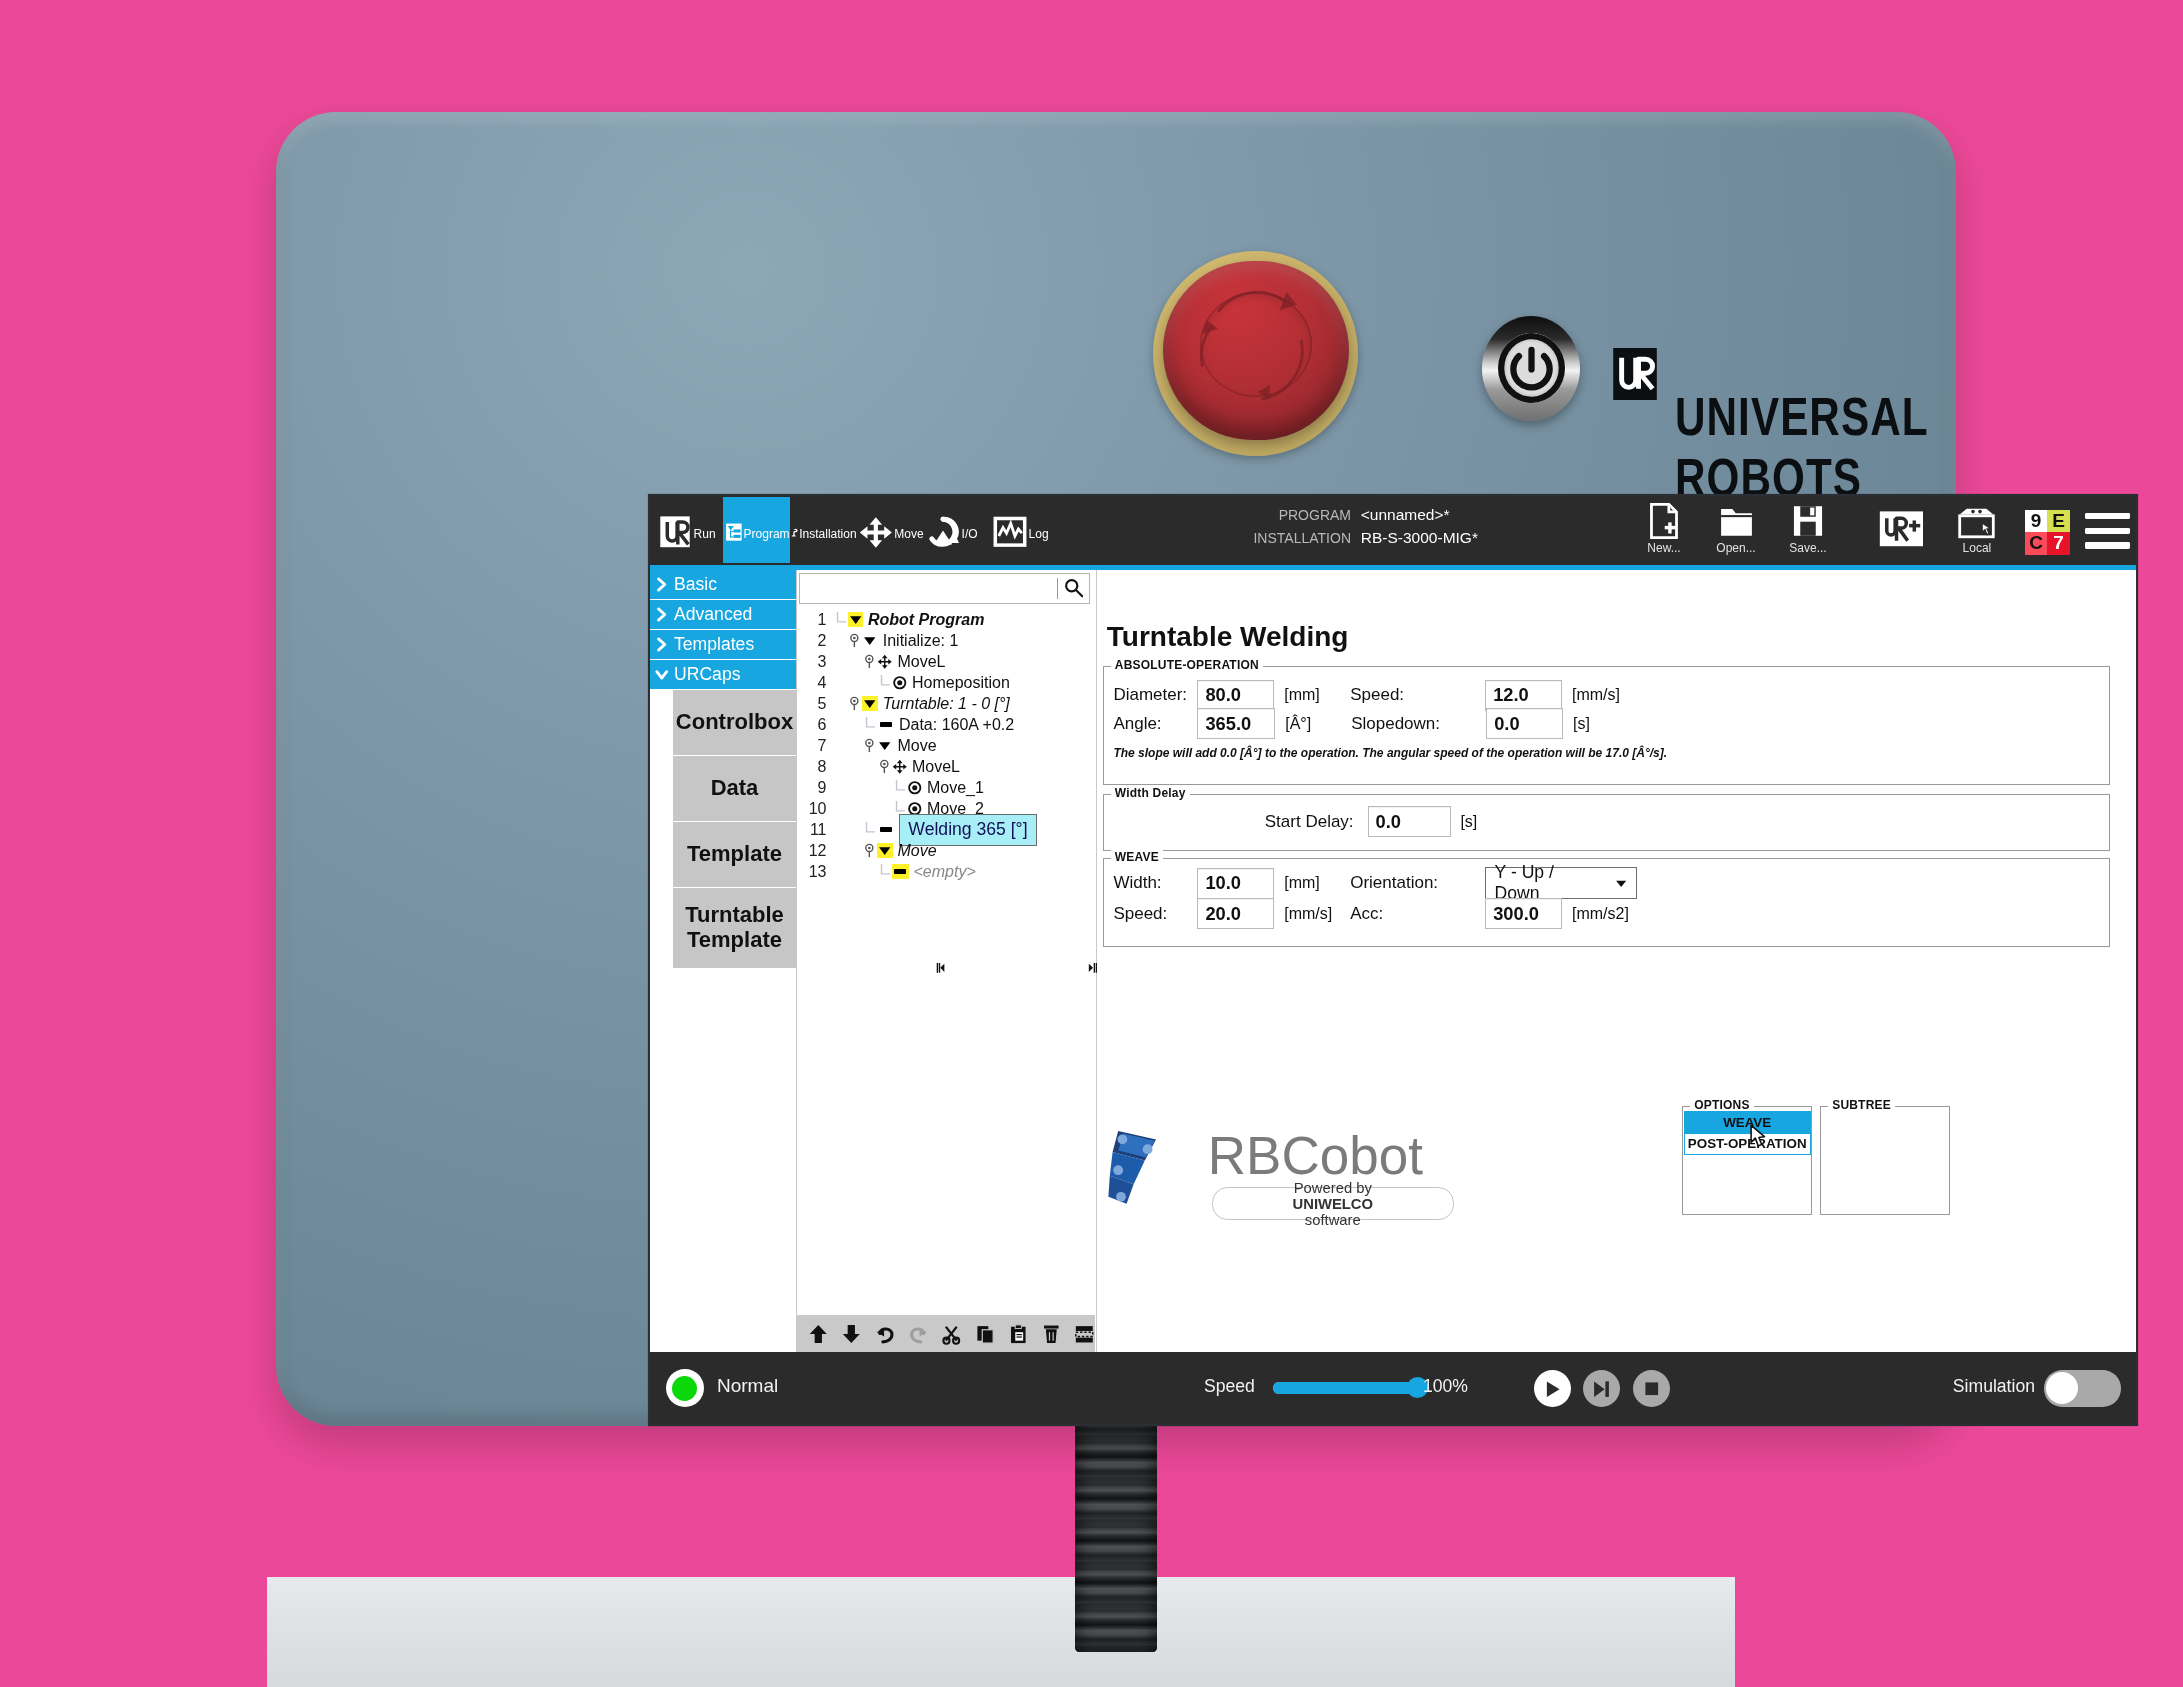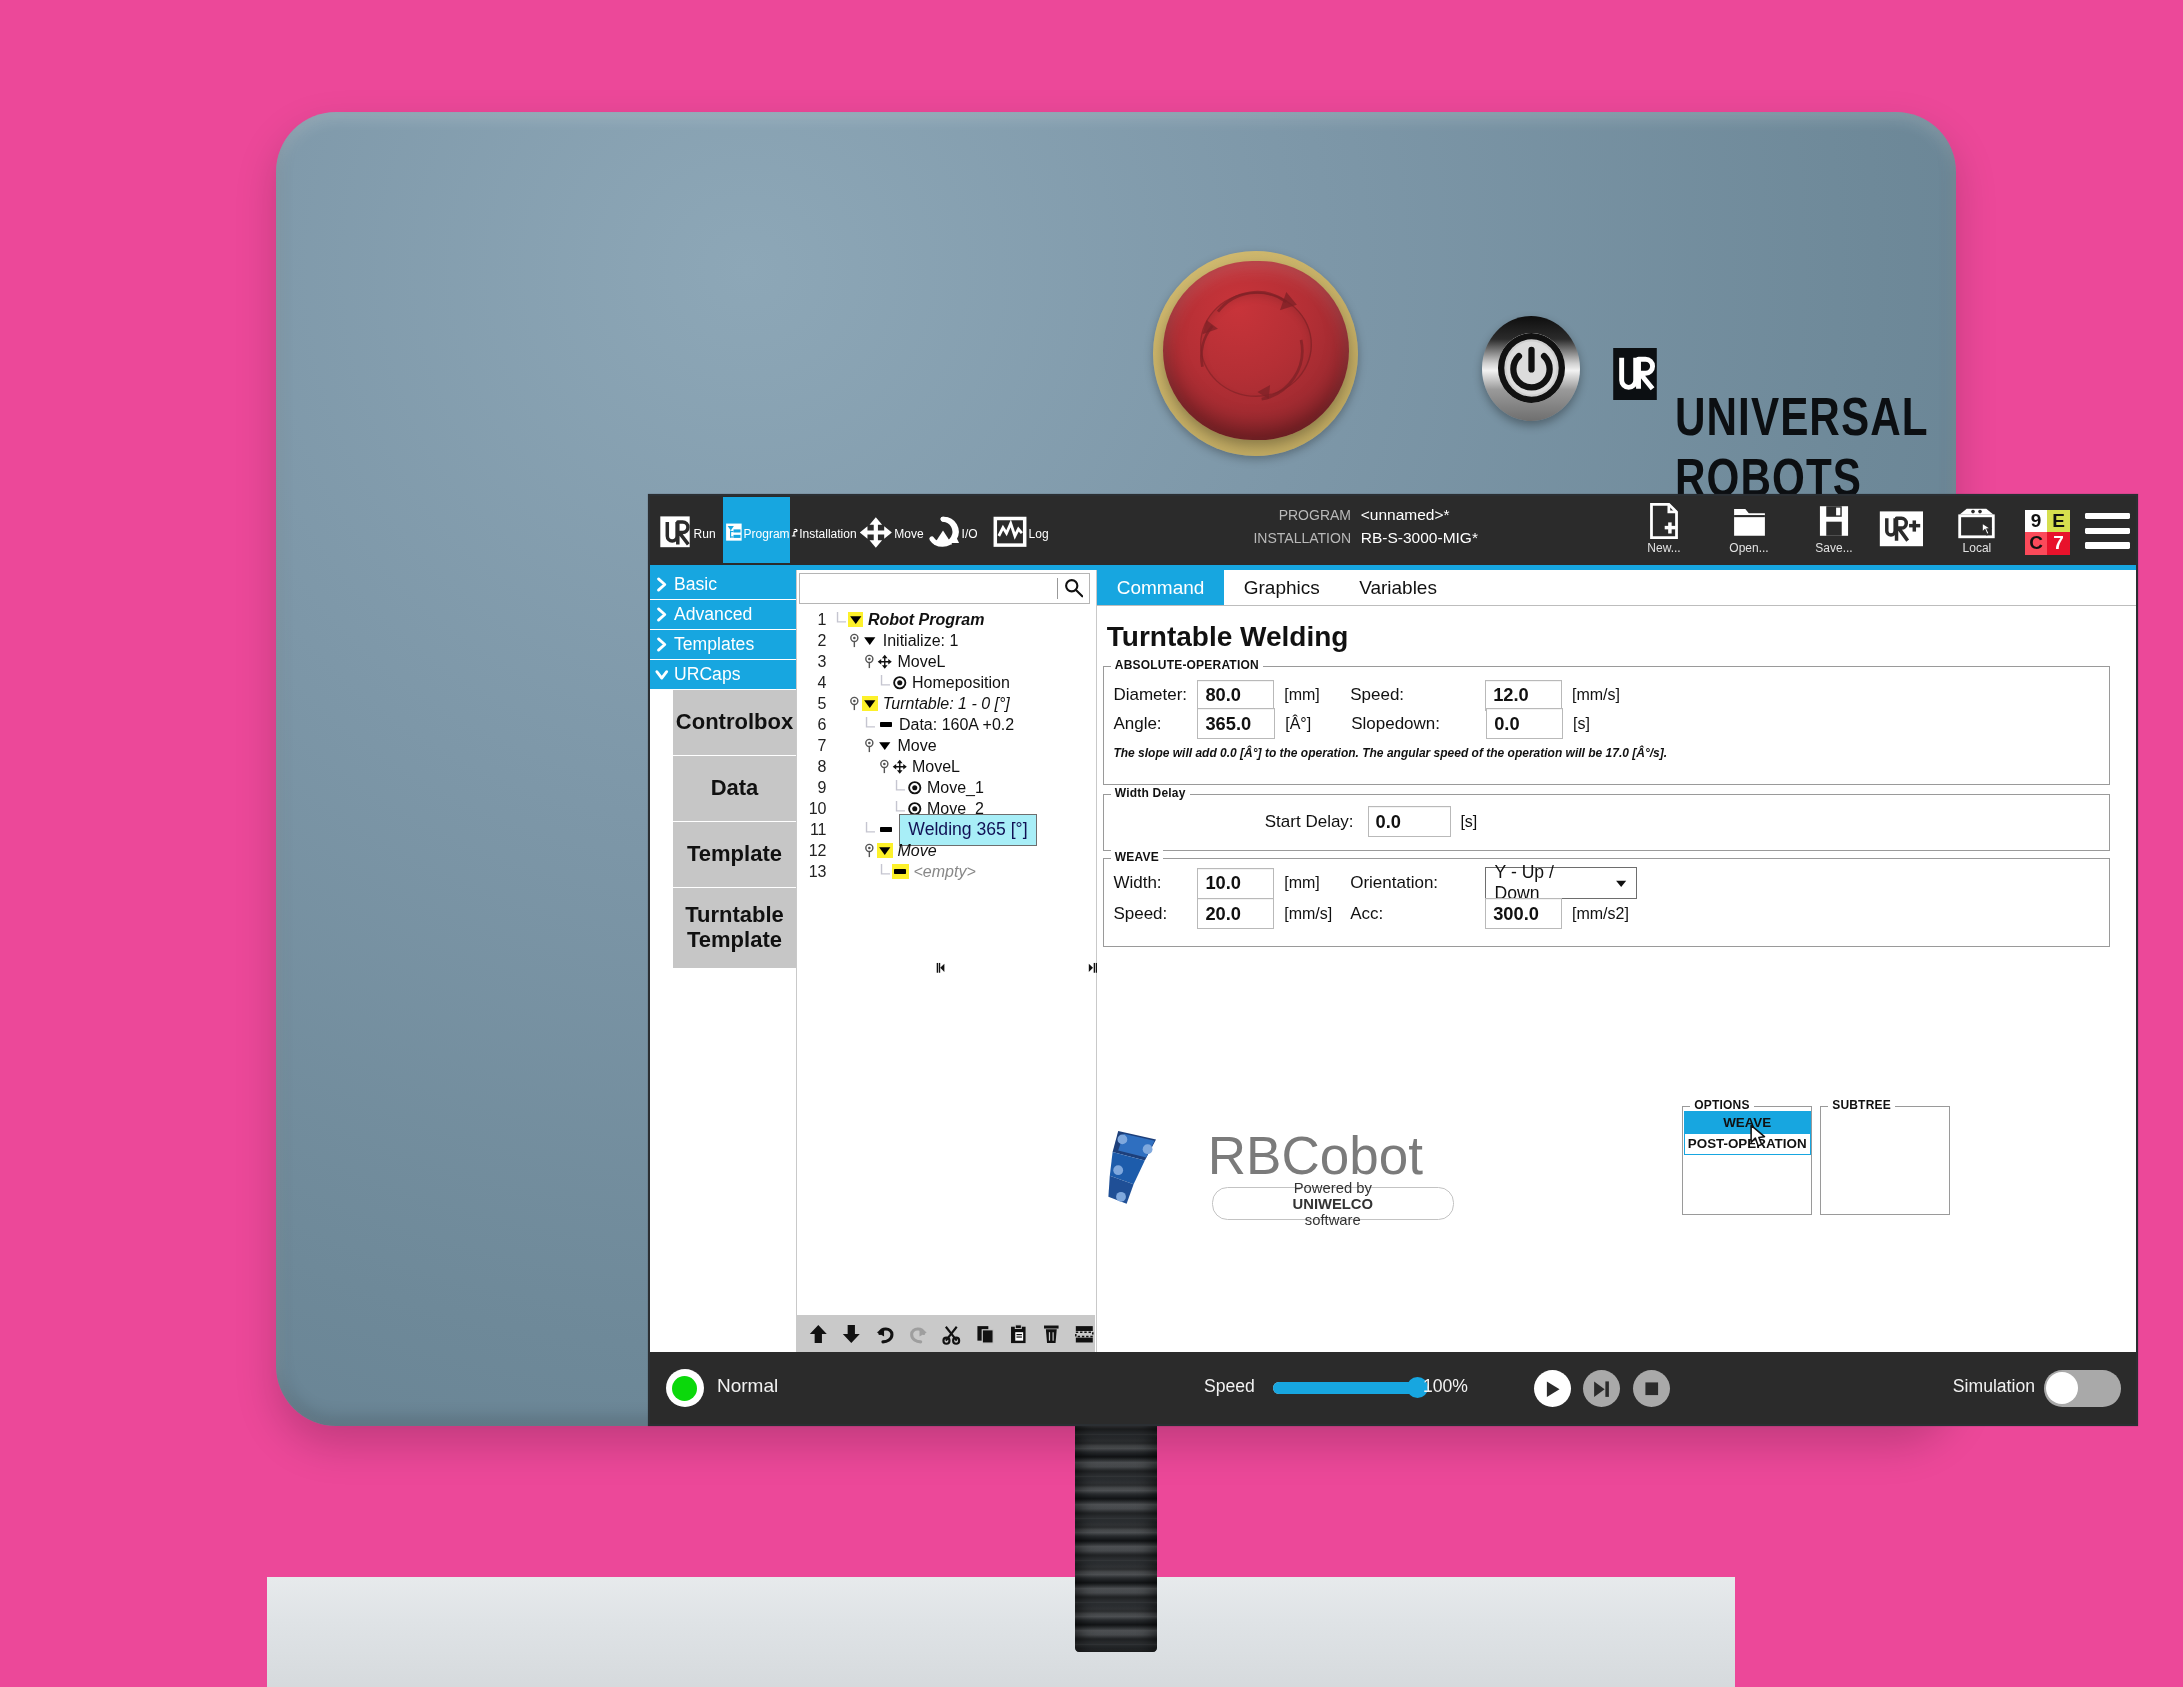--- a/index.html
+++ b/index.html
@@ -64,21 +64,21 @@
   .tb-tab{width:67px;height:66px;display:flex;flex-direction:row;align-items:center;justify-content:flex-start;
           padding-top:4.9px;box-sizing:border-box;cursor:pointer;}
   .tb-tab.active{background:#17a6e0;}
   .tb-ico{width:38px;height:35px;display:block;}
   .tb-lbl{font-size:12px;color:#fff;margin-top:2.1px;font-family:"Liberation Sans",sans-serif;}
 
   .prog-info{position:absolute;left:576px;top:8.4px;width:366px;color:#d8d8d8;font-size:14.8px;line-height:22.5px;}
   .prog-info .k{display:inline-block;width:125px;text-align:right;color:#b9b9b9;font-size:14px;}
   .prog-info .v{color:#ffffff;margin-left:9.8px;font-size:15.5px;}
 
-  .file-acts{position:absolute;left:984px;top:5.6px;display:flex;gap:25px;}
+  .file-acts{position:absolute;left:984px;top:5.6px;display:flex;gap:12px;}
   .file-act{width:60px;display:flex;flex-direction:column;align-items:center;cursor:pointer;}
   .file-act .lbl{font-size:12px;color:#e2e2e2;margin-top:1.4px;}
 
   .right-acts{position:absolute;right:5.6px;top:4.2px;display:flex;align-items:flex-start;gap:15.5px;}
   .urplus{width:51px;height:39px;margin-top:9.8px;cursor:pointer;}
   .localbox{width:65px;display:flex;flex-direction:column;align-items:center;cursor:pointer;margin-top:5.6px;}
   .localbox .lbl{font-size:12px;color:#e2e2e2;margin-top:0.7px;}
   .safety{width:45px;height:45px;margin-top:9.8px;display:grid;grid-template-columns:1fr 1fr;grid-template-rows:1fr 1fr;
           font-weight:700;font-size:19px;line-height:22.5px;text-align:center;}
   .safety div{display:flex;align-items:center;justify-content:center;}
@@ -651,25 +651,20 @@
           </div>
 
           <svg class="splitL" viewBox="0 0 16 28">
             <polygon points="6,14 12,8 12,20" fill="#111"></polygon>
             <rect x="1" y="7" width="2" height="14" fill="#111"></rect>
             <rect x="4" y="7" width="2" height="14" fill="#111"></rect>
           </svg>
         </div>
 
         <div class="content">
-          <div class="tabs">
-            <div class="tab active">Command</div>
-            <div class="tab">Graphics</div>
-            <div class="tab">Variables</div>
-          </div>
 
           <div class="pagetitle">Turntable Welding</div>
 
           <div class="group" style="left:5.6px;top:96px;width:1005px;height:117px;">
             <span class="glegend">ABSOLUTE-OPERATION</span>
 
             <div class="frow" style="position:absolute;left:9.8px;top:12.7px;">
               <span class="flbl" style="width:84px;">Diameter:</span>
               <div class="fin" style="width:77px;">80.0</div>
               <span class="funit" style="margin-left:9.8px;width:66px;">[mm]</span>

